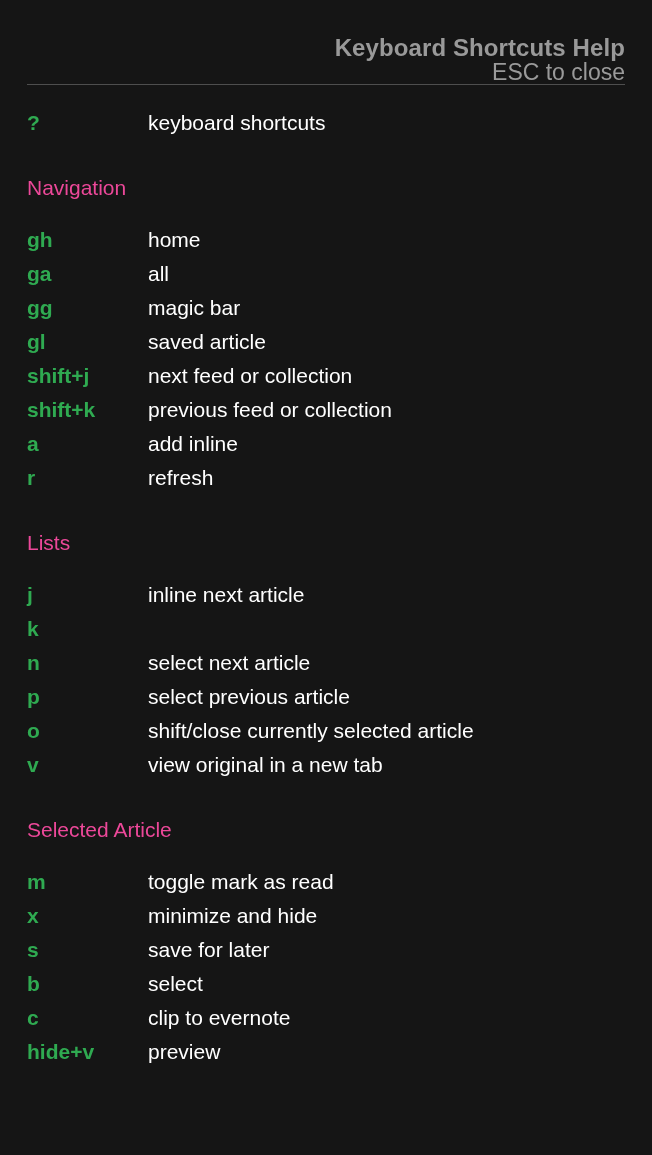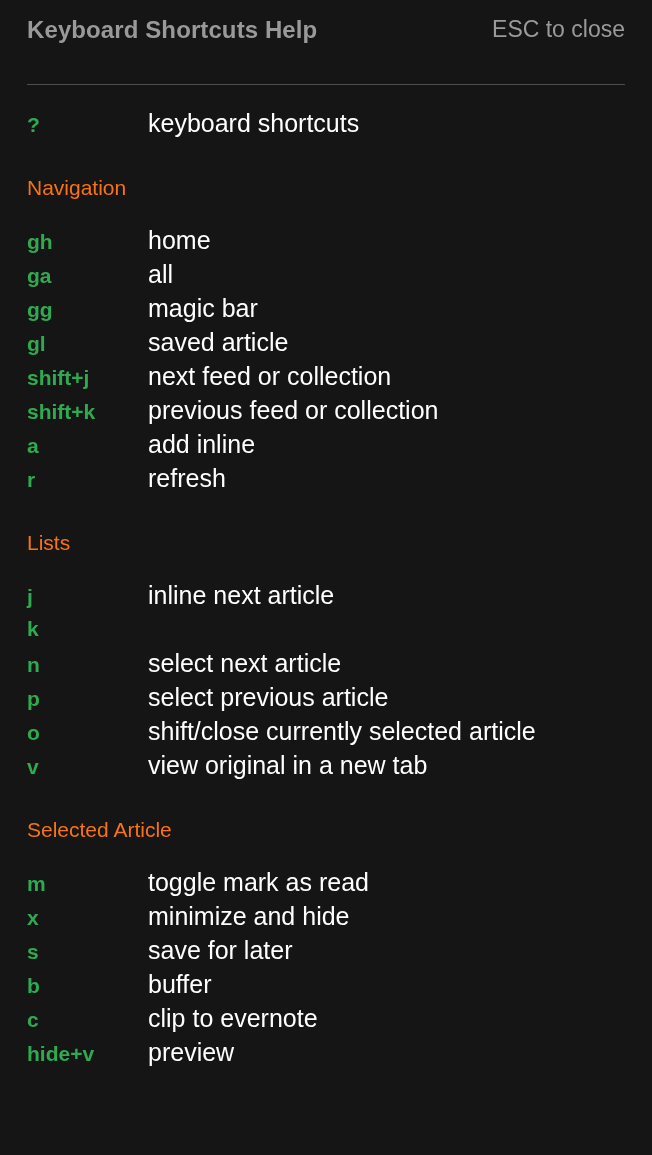--- a/index.html
+++ b/index.html
@@ -20,25 +20,26 @@
     height: 1155px;
     background: #151515;
     box-sizing: border-box;
     padding: 0 27px;
     position: relative;
   }
 
   
   .panel-header {
     display: flex;
-    align-items: flex-start;
+    align-items: flex-end;
     justify-content: space-between;
     height: 84px;
-    padding-top: 18px;
+    padding-top: 36px;
     box-sizing: border-box;
+    flex-direction: column;
   }
   .panel-title {
     font-size: 24px;
     font-weight: bold;
     color: #999999;
     letter-spacing: 0.1px;
     line-height: 1;
   }
   .esc-hint {
     font-size: 23px;
@@ -62,41 +63,41 @@
   .shortcut-key {
     width: 121px;
     flex: 0 0 121px;
     font-size: 21px;
     font-weight: bold;
     color: #2faa51;
     line-height: 34px;
     white-space: nowrap;
   }
   .shortcut-desc {
-    font-size: 25px;
+    font-size: 21px;
     font-weight: normal;
     color: #ffffff;
     line-height: 34px;
     white-space: nowrap;
     text-align: center;
   }
 
   
   .global-block {
     padding-top: 21px;
   }
 
   
   .section {
     margin-top: 34px;
   }
   .section-title {
     font-size: 21px;
     font-weight: normal;
-    color: #f97316;
+    color: #ec4899;
     line-height: 28px;
     margin-bottom: 21px;
   }
 </style>
 </head>
 <body>
 
 <div id="shortcuts-panel">
 
   <div class="panel-header">
@@ -184,21 +185,21 @@
         <div class="shortcut-row">
           <div class="shortcut-key">x</div>
           <div class="shortcut-desc">minimize and hide</div>
         </div>
         <div class="shortcut-row">
           <div class="shortcut-key">s</div>
           <div class="shortcut-desc">save for later</div>
         </div>
         <div class="shortcut-row">
           <div class="shortcut-key">b</div>
-          <div class="shortcut-desc">buffer</div>
+          <div class="shortcut-desc">select</div>
         </div>
         <div class="shortcut-row">
           <div class="shortcut-key">c</div>
           <div class="shortcut-desc">clip to evernote</div>
         </div>
         <div class="shortcut-row">
           <div class="shortcut-key">hide+v</div>
           <div class="shortcut-desc">preview</div>
         </div>
       </div>

